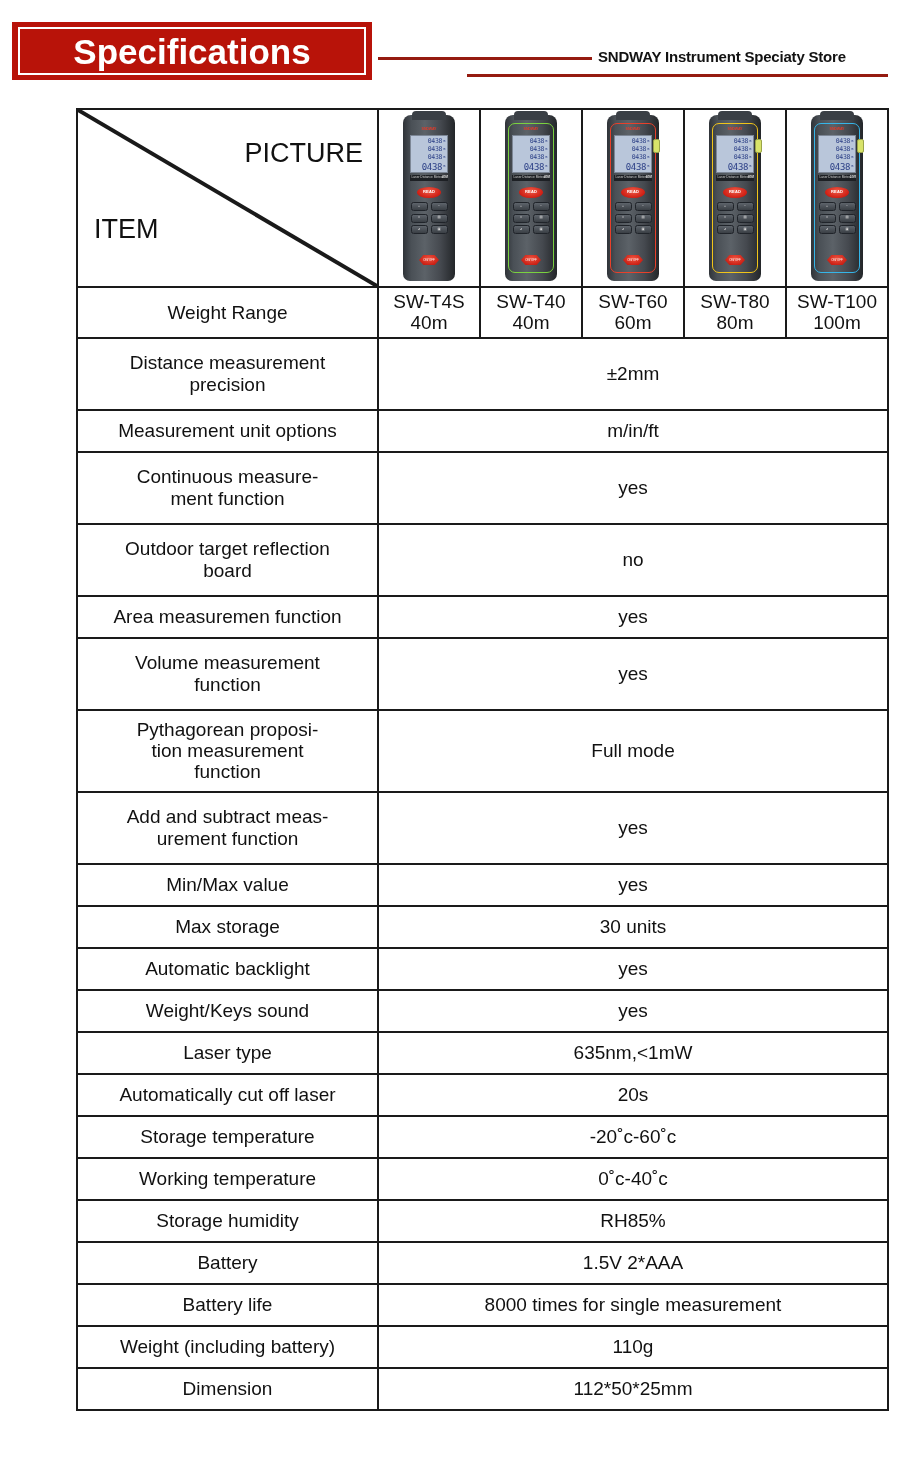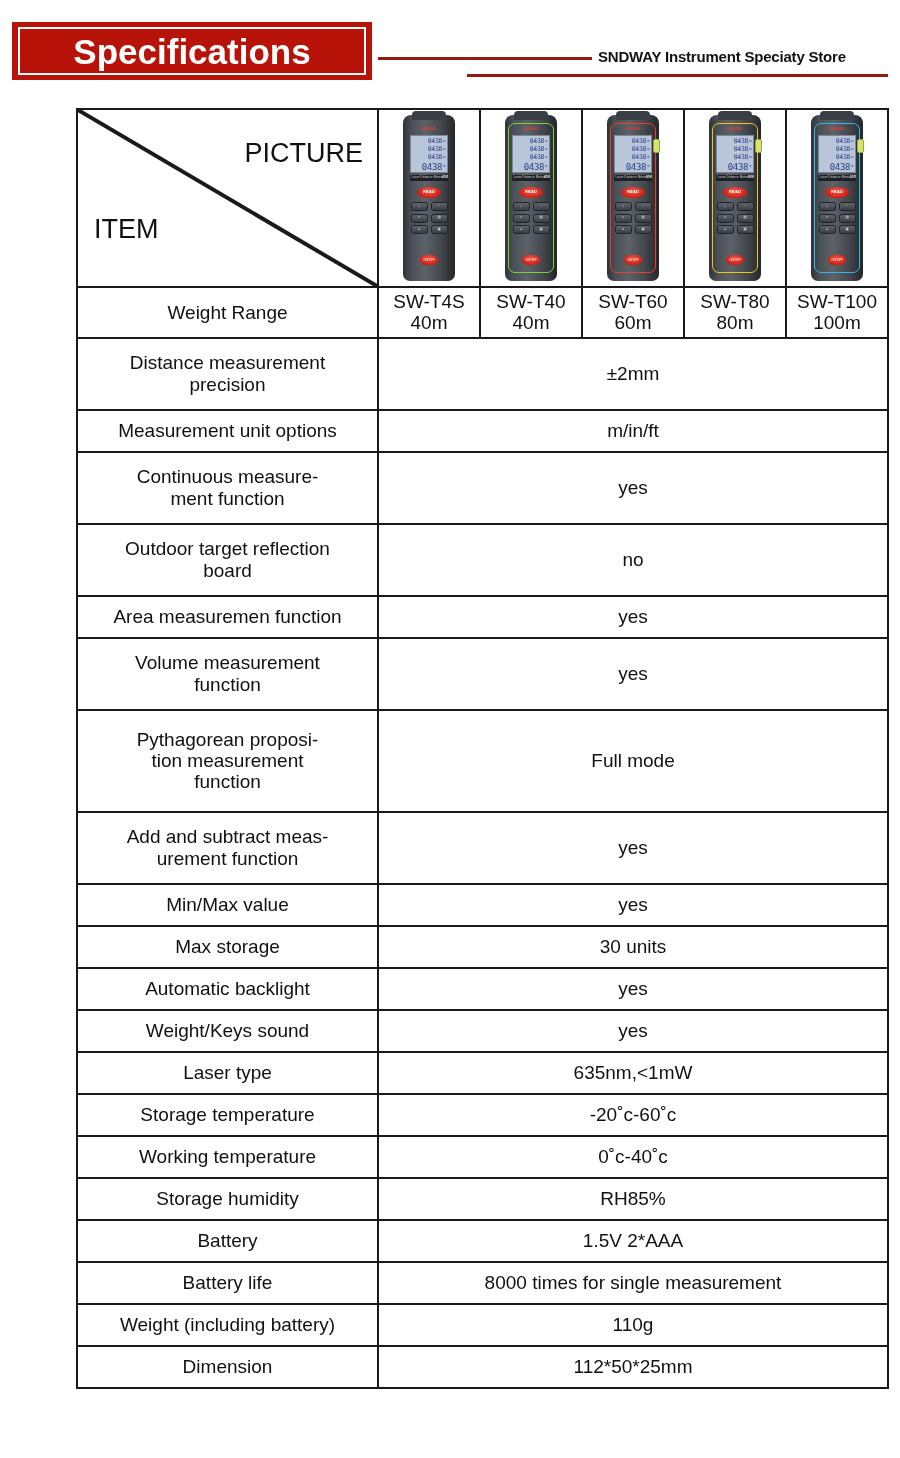--- a/index.html
+++ b/index.html
@@ -257,21 +257,21 @@
   }
   .bubble.on { display: block; }
 
   .model-cell { height: 44px; font-size: 18px; line-height: 1.15; }
   .working-range { font-size: 24px; }
 
   .item-label { font-size: 20px; }
   .val { font-size: 21px; }
   .r1 { height: 42px; }
   .r2 { height: 72px; }
-  .r3 { height: 102px; }
+  .r3 { height: 82px; }
 </style>
 </head>
 <body>
 
 <div class="header">
   <div class="title-banner">
     <div class="title-banner-inner"></div>
     <div class="title-text">Specifications</div>
   </div>
   <div class="store-line-left"></div>
@@ -493,20 +493,24 @@
         </tr>
         <tr>
           <td class="item-label r1">Weight/Keys sound</td>
           <td class="val" colspan="5">yes</td>
         </tr>
         <tr>
           <td class="item-label r1">Laser type</td>
           <td class="val" colspan="5">635nm,&lt;1mW</td>
         </tr>
         <tr>
+          <td class="item-label r1">Automatically cut off laser</td>
+          <td class="val" colspan="5">20s</td>
+        </tr>
+        <tr>
           <td class="item-label r1">Storage temperature</td>
           <td class="val" colspan="5">-20˚c-60˚c</td>
         </tr>
         <tr>
           <td class="item-label r1">Working temperature</td>
           <td class="val" colspan="5">0˚c-40˚c</td>
         </tr>
         <tr>
           <td class="item-label r1">Storage humidity</td>
           <td class="val" colspan="5">RH85%</td>

